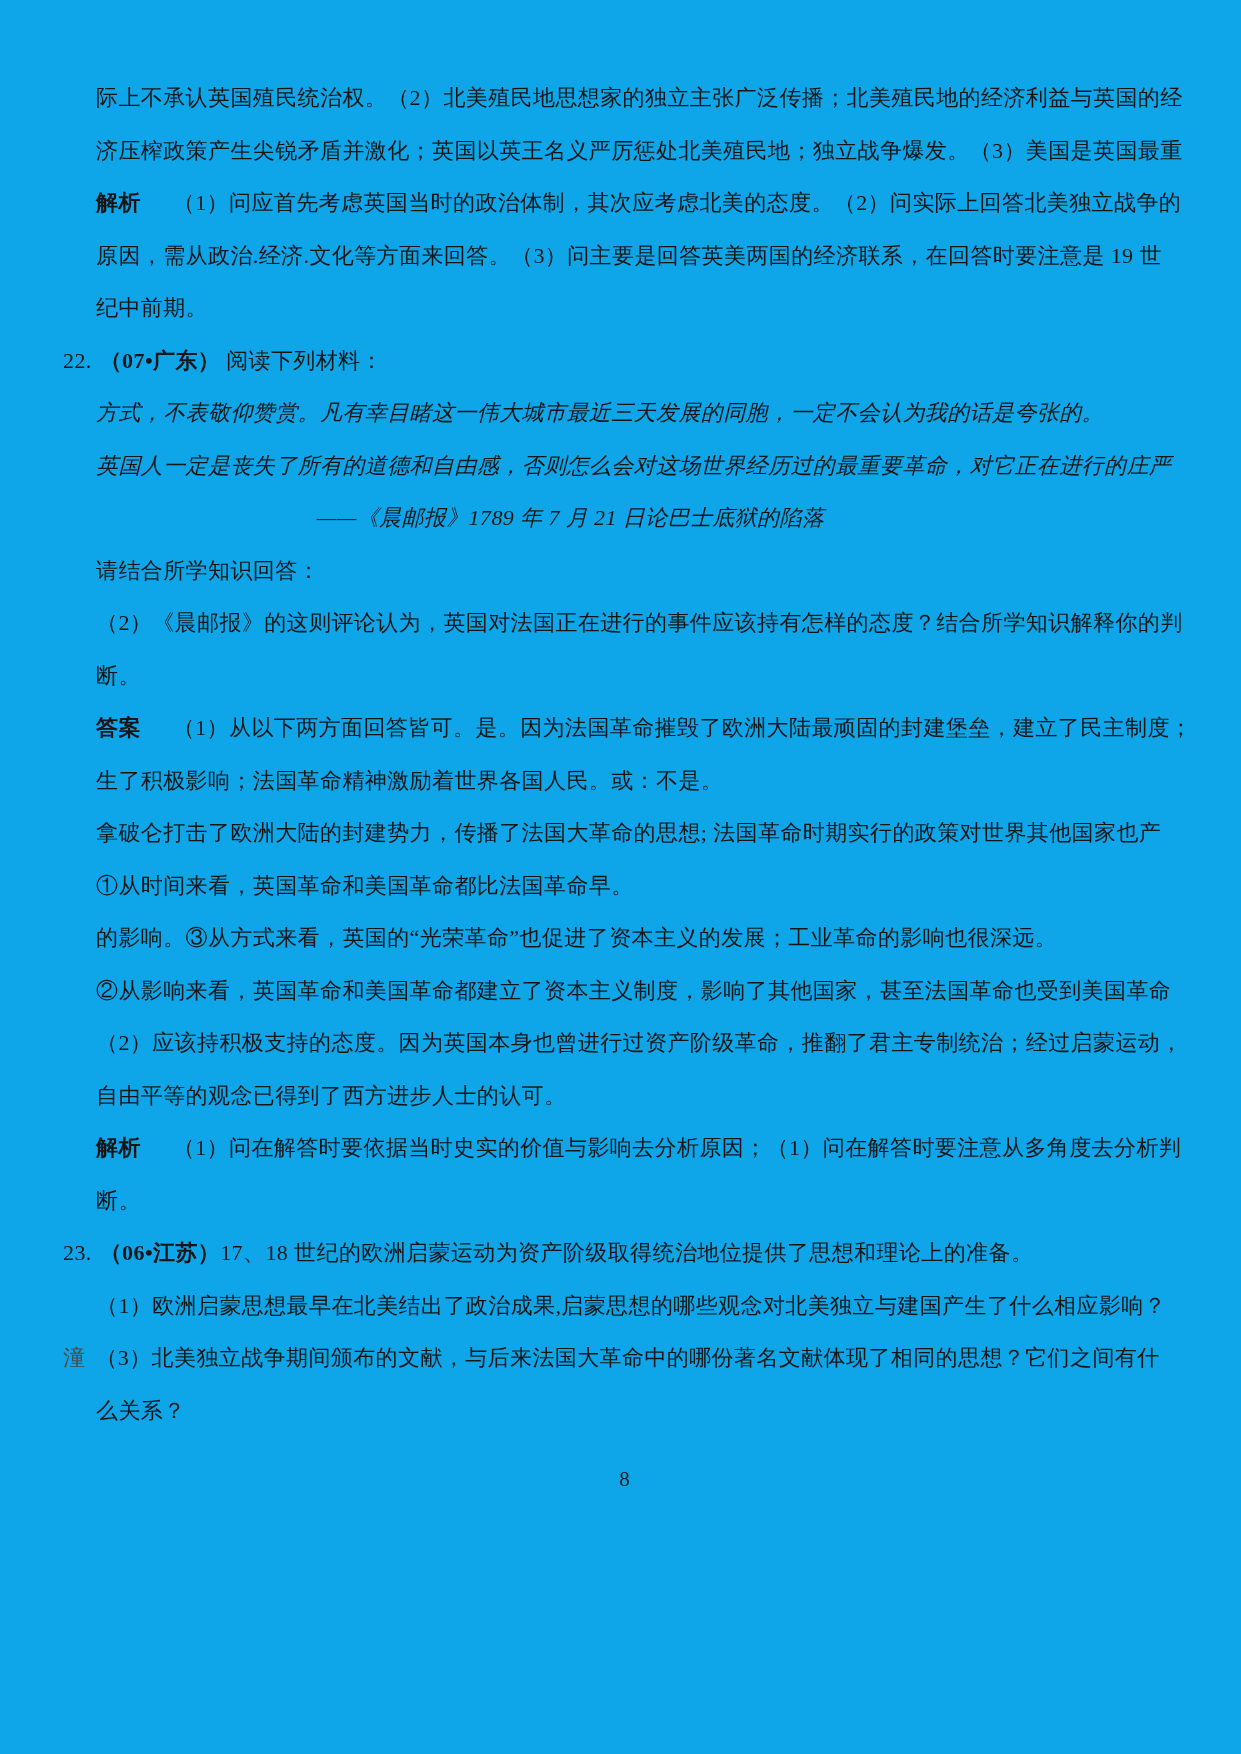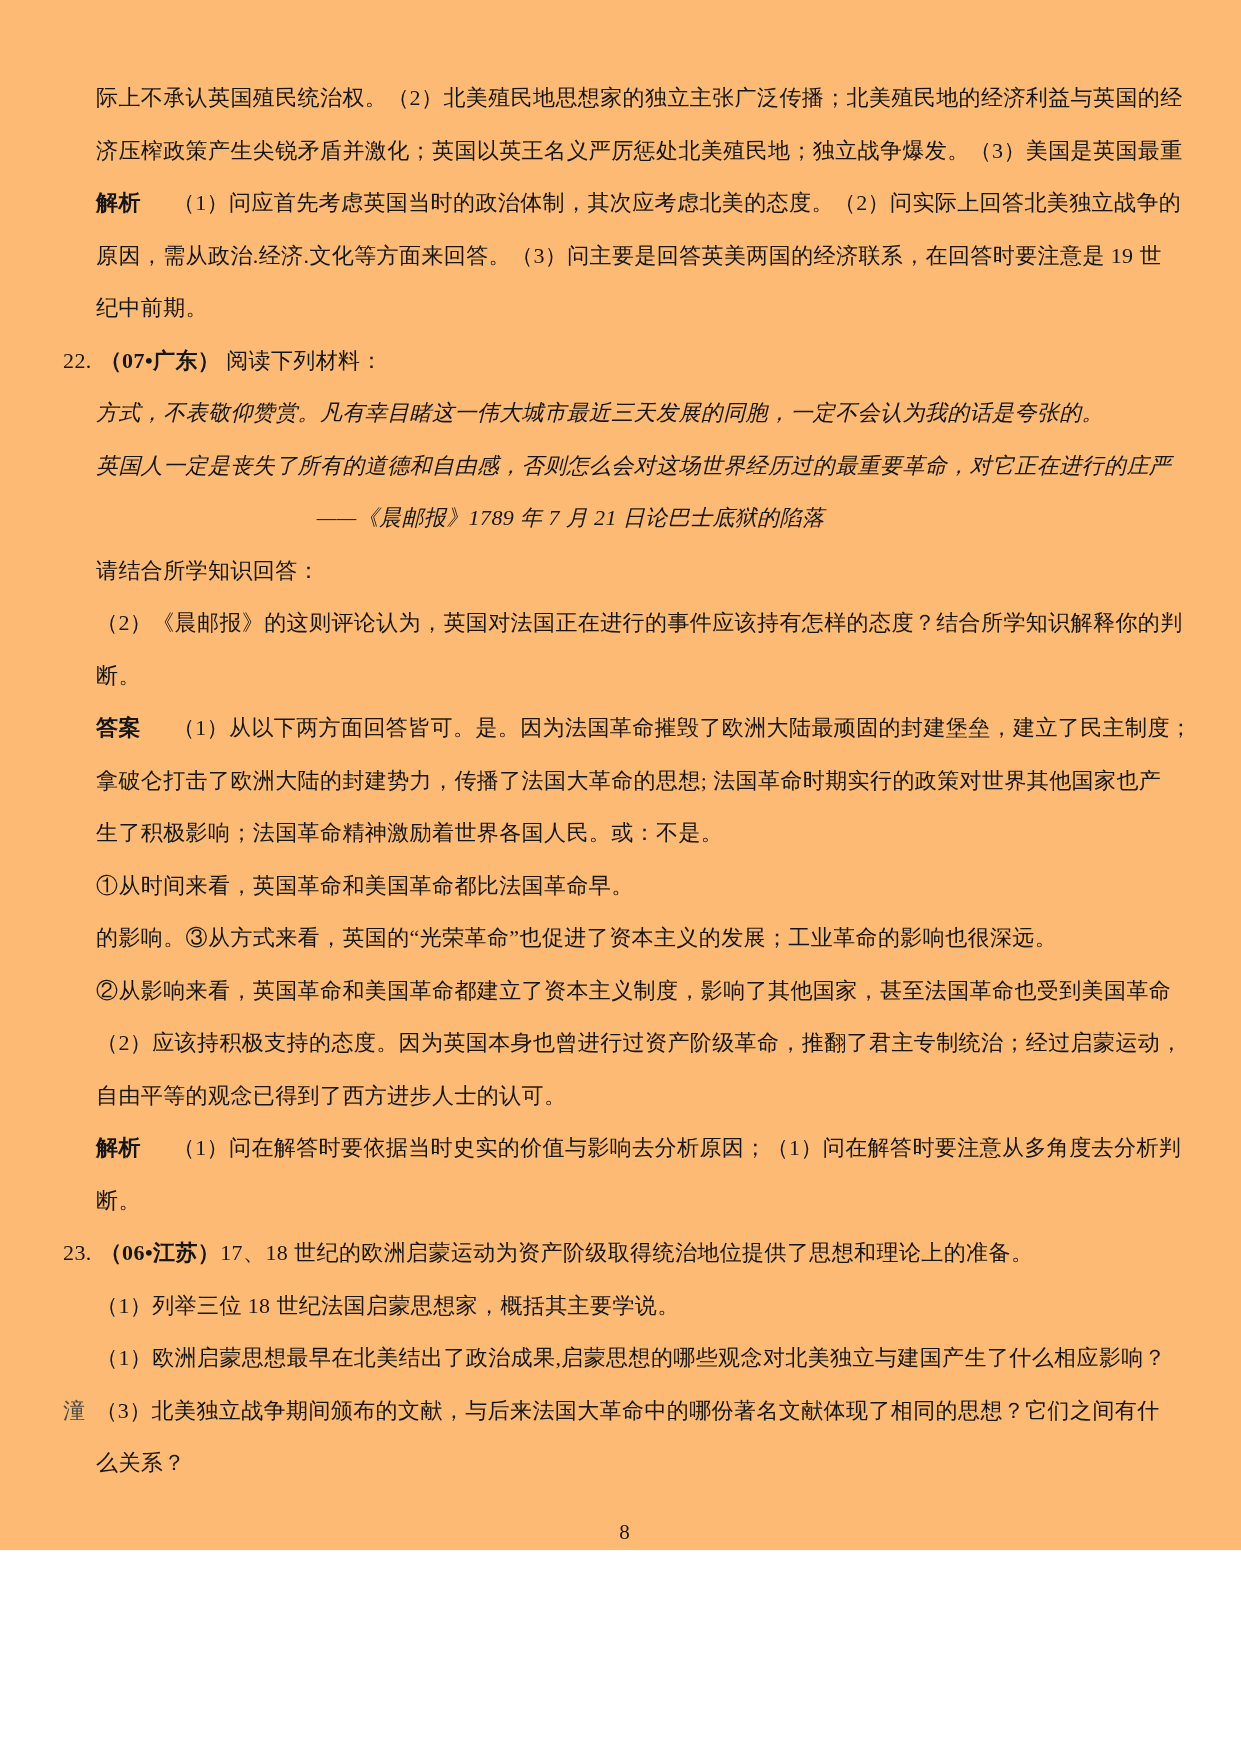--- a/index.html
+++ b/index.html
@@ -10,23 +10,23 @@
   body {
     width: 1241px;
     height: 1754px;
     font-family: "Liberation Serif", "DejaVu Serif", serif;
     color: #161616;
     overflow: hidden;
   }
   .page {
     box-sizing: border-box;
     width: 1241px;
-    height: 1550px;
+    height: 1754px;
     padding: 72px 88px 0 96px;
-    background: #fdba74;
+    background: #0ea5e9;
   }
   .line {
     height: 52.5px;
     line-height: 52.5px;
     font-size: 22px;
     white-space: nowrap;
     letter-spacing: 0.4px;
   }
   .outdent {
     margin-left: -33px;
@@ -81,37 +81,36 @@
   <div class="line kai">英国人一定是丧失了所有的道德和自由感，否则怎么会对这场世界经历过的最重要革命，对它正在进行的庄严</div>
   <div class="line kai right">——《晨邮报》1789 年 7 月 21 日论巴士底狱的陷落</div>
 
   <div class="line">请结合所学知识回答：</div>
   <div class="line">（2）《晨邮报》的这则评论认为，英国对法国正在进行的事件应该持有怎样的态度？结合所学知识解释你的判</div>
   <div class="line">断。</div>
 
   <div class="line">
     <span class="answer-label">答案</span><span>（1）从以下两方面回答皆可。是。因为法国革命摧毁了欧洲大陆最顽固的封建堡垒，建立了民主制度；</span>
   </div>
+  <div class="line">生了积极影响；法国革命精神激励着世界各国人民。或：不是。</div>
   <div class="line">拿破仑打击了欧洲大陆的封建势力，传播了法国大革命的思想; 法国革命时期实行的政策对世界其他国家也产</div>
-  <div class="line">生了积极影响；法国革命精神激励着世界各国人民。或：不是。</div>
   <div class="line">①从时间来看，英国革命和美国革命都比法国革命早。</div>
   <div class="line">的影响。③从方式来看，英国的“光荣革命”也促进了资本主义的发展；工业革命的影响也很深远。</div>
   <div class="line">②从影响来看，英国革命和美国革命都建立了资本主义制度，影响了其他国家，甚至法国革命也受到美国革命</div>
   <div class="line">（2）应该持积极支持的态度。因为英国本身也曾进行过资产阶级革命，推翻了君主专制统治；经过启蒙运动，</div>
   <div class="line">自由平等的观念已得到了西方进步人士的认可。</div>
 
   <div class="line">
     <span class="answer-label">解析</span><span>（1）问在解答时要依据当时史实的价值与影响去分析原因；（1）问在解答时要注意从多角度去分析判</span>
   </div>
   <div class="line">断。</div>
 
   <div class="line outdent">
     <span class="num">23.</span><span class="lbl">（06•江苏）</span><span>17、18 世纪的欧洲启蒙运动为资产阶级取得统治地位提供了思想和理论上的准备。</span>
   </div>
-  <div class="line">（1）列举三位 18 世纪法国启蒙思想家，概括其主要学说。</div>
   <div class="line">（1）欧洲启蒙思想最早在北美结出了政治成果,启蒙思想的哪些观念对北美独立与建国产生了什么相应影响？</div>
   <div class="line outdent">
     <span class="stray">潼</span><span>（3）北美独立战争期间颁布的文献，与后来法国大革命中的哪份著名文献体现了相同的思想？它们之间有什</span>
   </div>
   <div class="line">么关系？</div>
 
   <div class="footer">8</div>
 
 </div>
 

